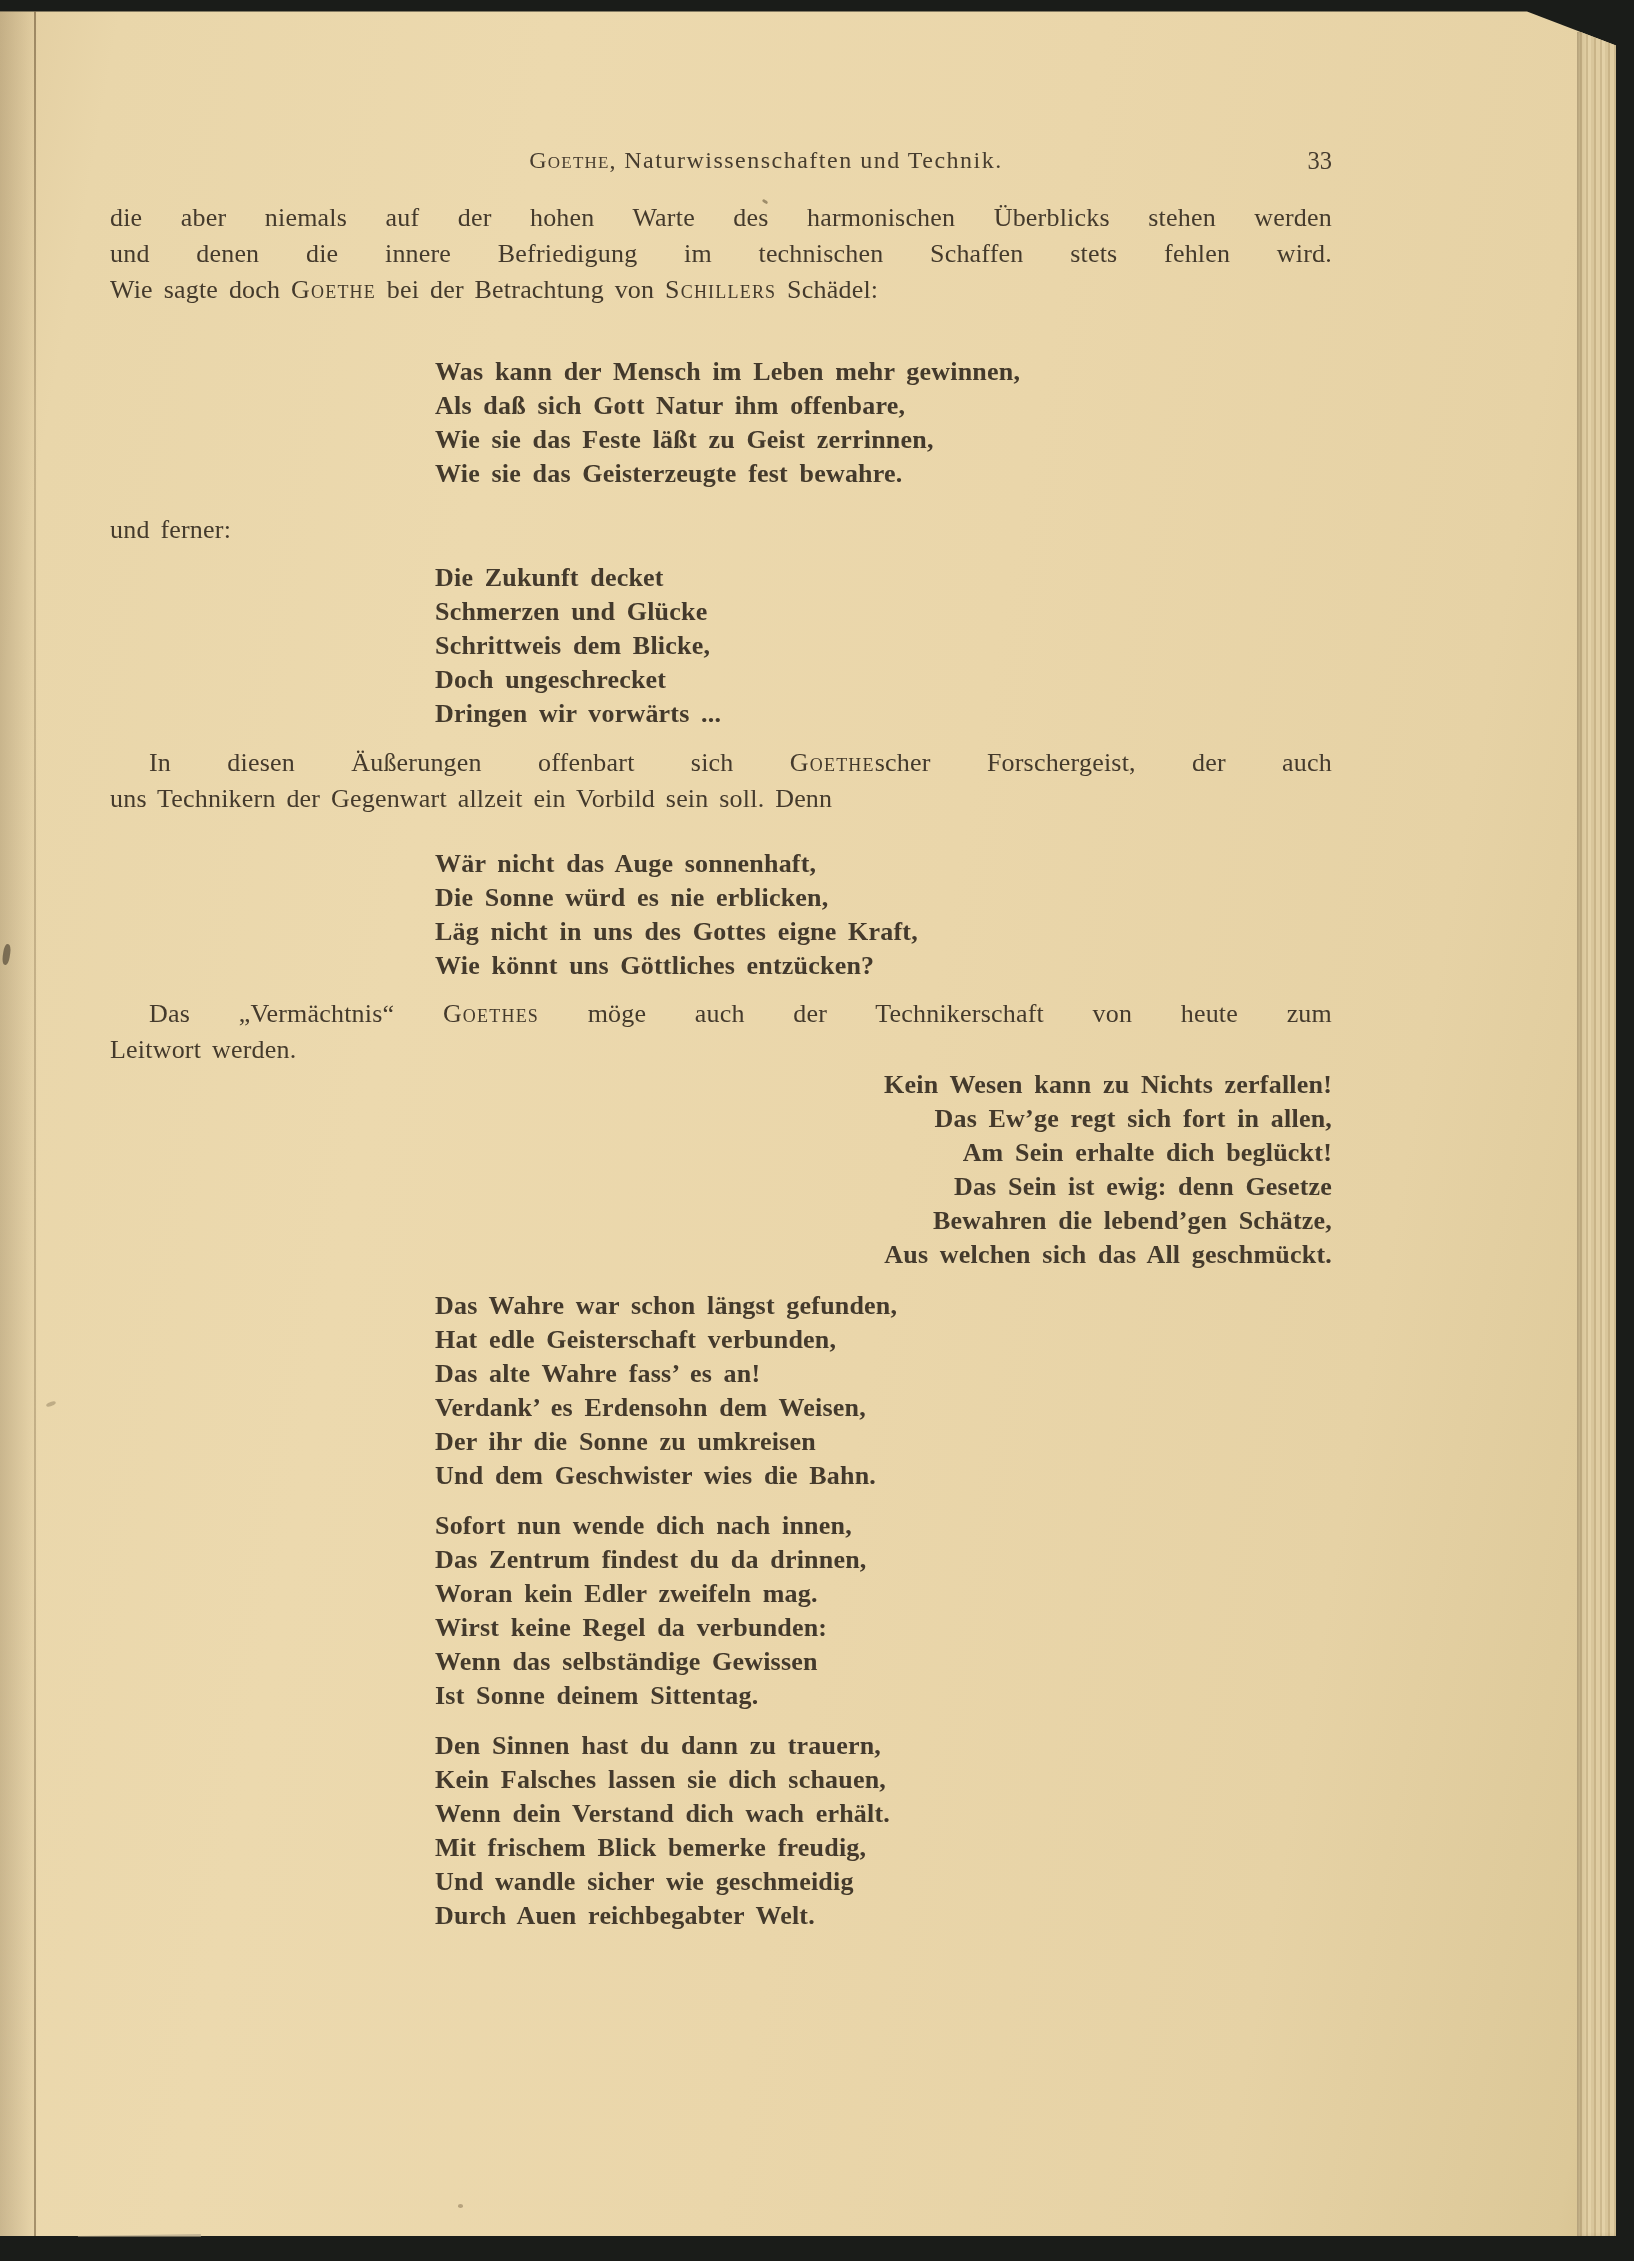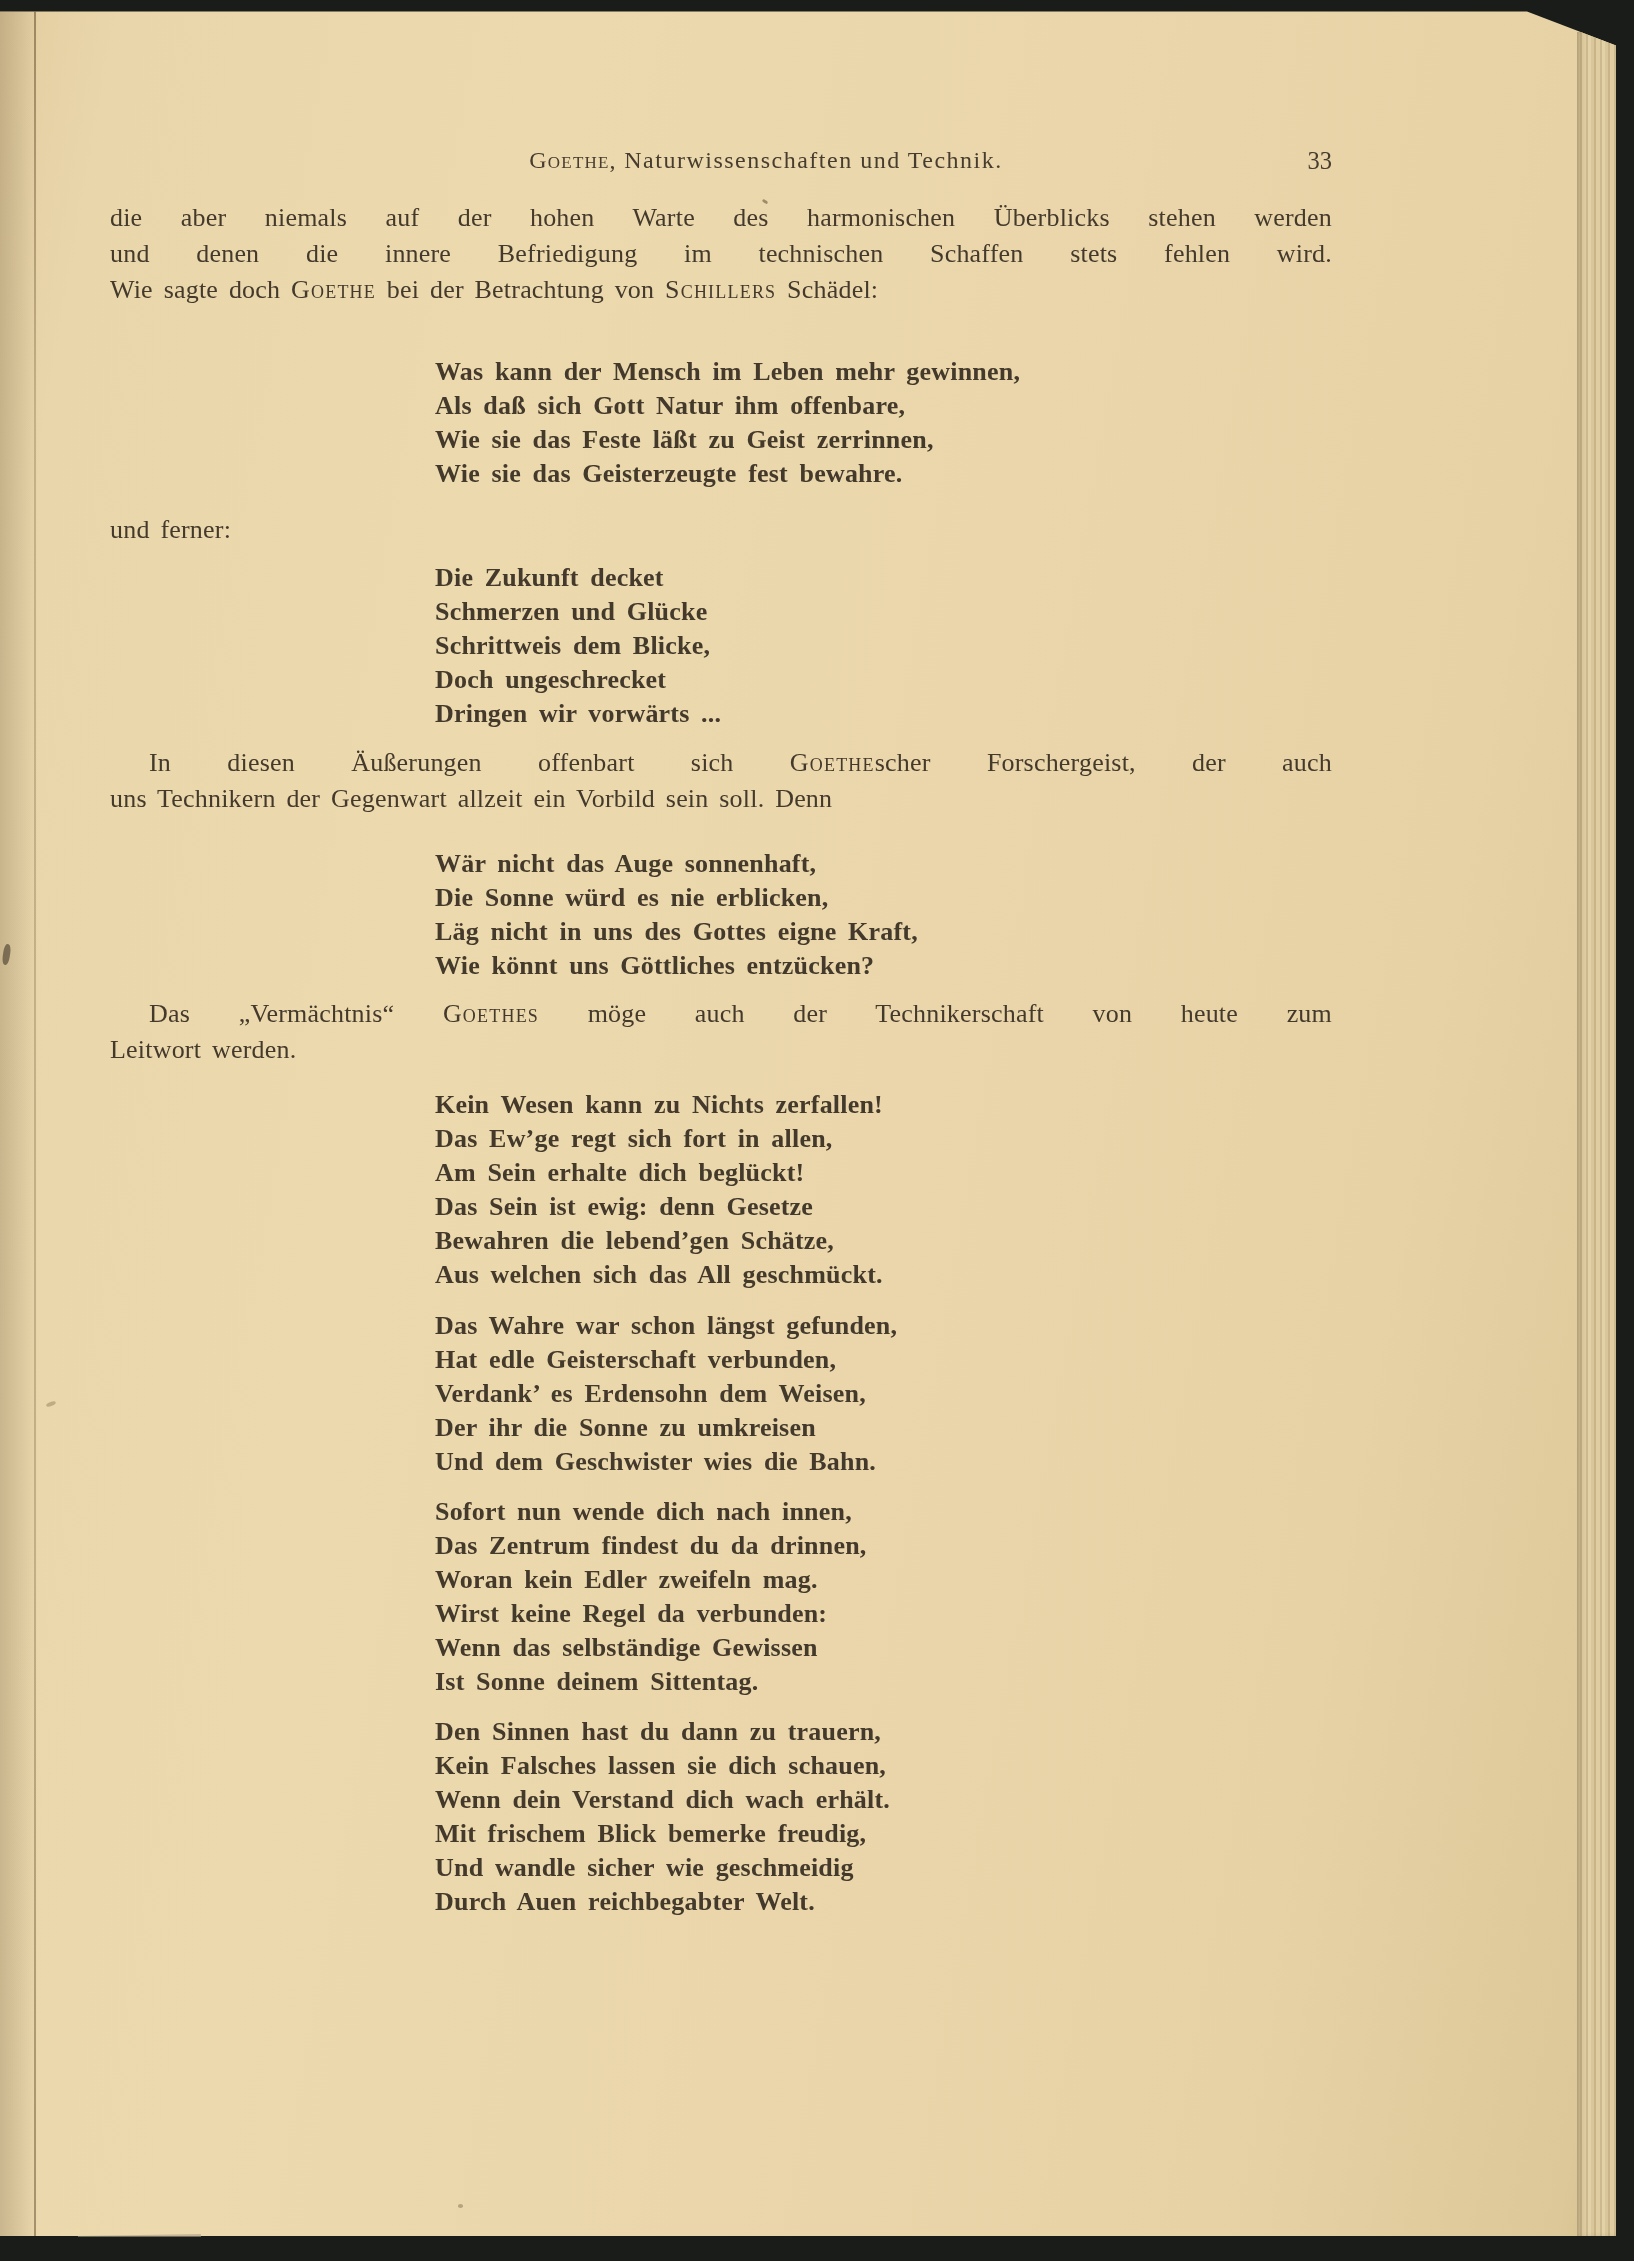--- a/index.html
+++ b/index.html
@@ -50,21 +50,21 @@
   .interlude{line-height:36px;height:36px;word-spacing:4.1px;}
   .poem{margin-left:325px;line-height:34px;word-spacing:4.9px;font-weight:bold;}
   .poem-line{white-space:nowrap;}
   .m-para1{margin-top:16.3px;}
   .m-poem1{margin-top:47px;}
   .m-interlude{margin-top:21px;}
   .m-poem2{margin-top:13px;}
   .m-para2{margin-top:14.7px;}
   .m-poem3{margin-top:30px;}
   .m-para3{margin-top:13px;}
-  .m-stanza1{margin-top:20px;}
+  .m-stanza1{margin-top:0;text-align:right;}
   .m-stanza{margin-top:16.3px;}
   .speck{position:absolute;border-radius:50%;}
   .speck-a{left:762px;top:189px;width:5.7px;height:3.3px;background:rgba(95,80,52,.55);transform:rotate(35deg);}
   .speck-b{left:3.3px;top:933px;width:7.4px;height:21px;background:rgba(55,46,32,.55);border-radius:40%;transform:rotate(8deg);}
   .speck-c{left:458px;top:2193px;width:4.9px;height:3.3px;background:rgba(120,100,68,.45);}
   .speck-d{left:46px;top:1391px;width:9.8px;height:4.1px;background:rgba(110,92,62,.35);transform:rotate(-20deg);}
 </style>
 </head>
 <body>
 
@@ -125,20 +125,21 @@
         <div class="poem-line">Kein Wesen kann zu Nichts zerfallen!</div>
         <div class="poem-line">Das Ew’ge regt sich fort in allen,</div>
         <div class="poem-line">Am Sein erhalte dich beglückt!</div>
         <div class="poem-line">Das Sein ist ewig: denn Gesetze</div>
         <div class="poem-line">Bewahren die lebend’gen Schätze,</div>
         <div class="poem-line">Aus welchen sich das All geschmückt.</div>
       </div>
     <div class="poem m-stanza">
         <div class="poem-line">Das Wahre war schon längst gefunden,</div>
         <div class="poem-line">Hat edle Geisterschaft verbunden,</div>
+        <div class="poem-line">Das alte Wahre fass’ es an!</div>
         <div class="poem-line">Verdank’ es Erdensohn dem Weisen,</div>
         <div class="poem-line">Der ihr die Sonne zu umkreisen</div>
         <div class="poem-line">Und dem Geschwister wies die Bahn.</div>
       </div>
     <div class="poem m-stanza">
         <div class="poem-line">Sofort nun wende dich nach innen,</div>
         <div class="poem-line">Das Zentrum findest du da drinnen,</div>
         <div class="poem-line">Woran kein Edler zweifeln mag.</div>
         <div class="poem-line">Wirst keine Regel da verbunden:</div>
         <div class="poem-line">Wenn das selbständige Gewissen</div>

